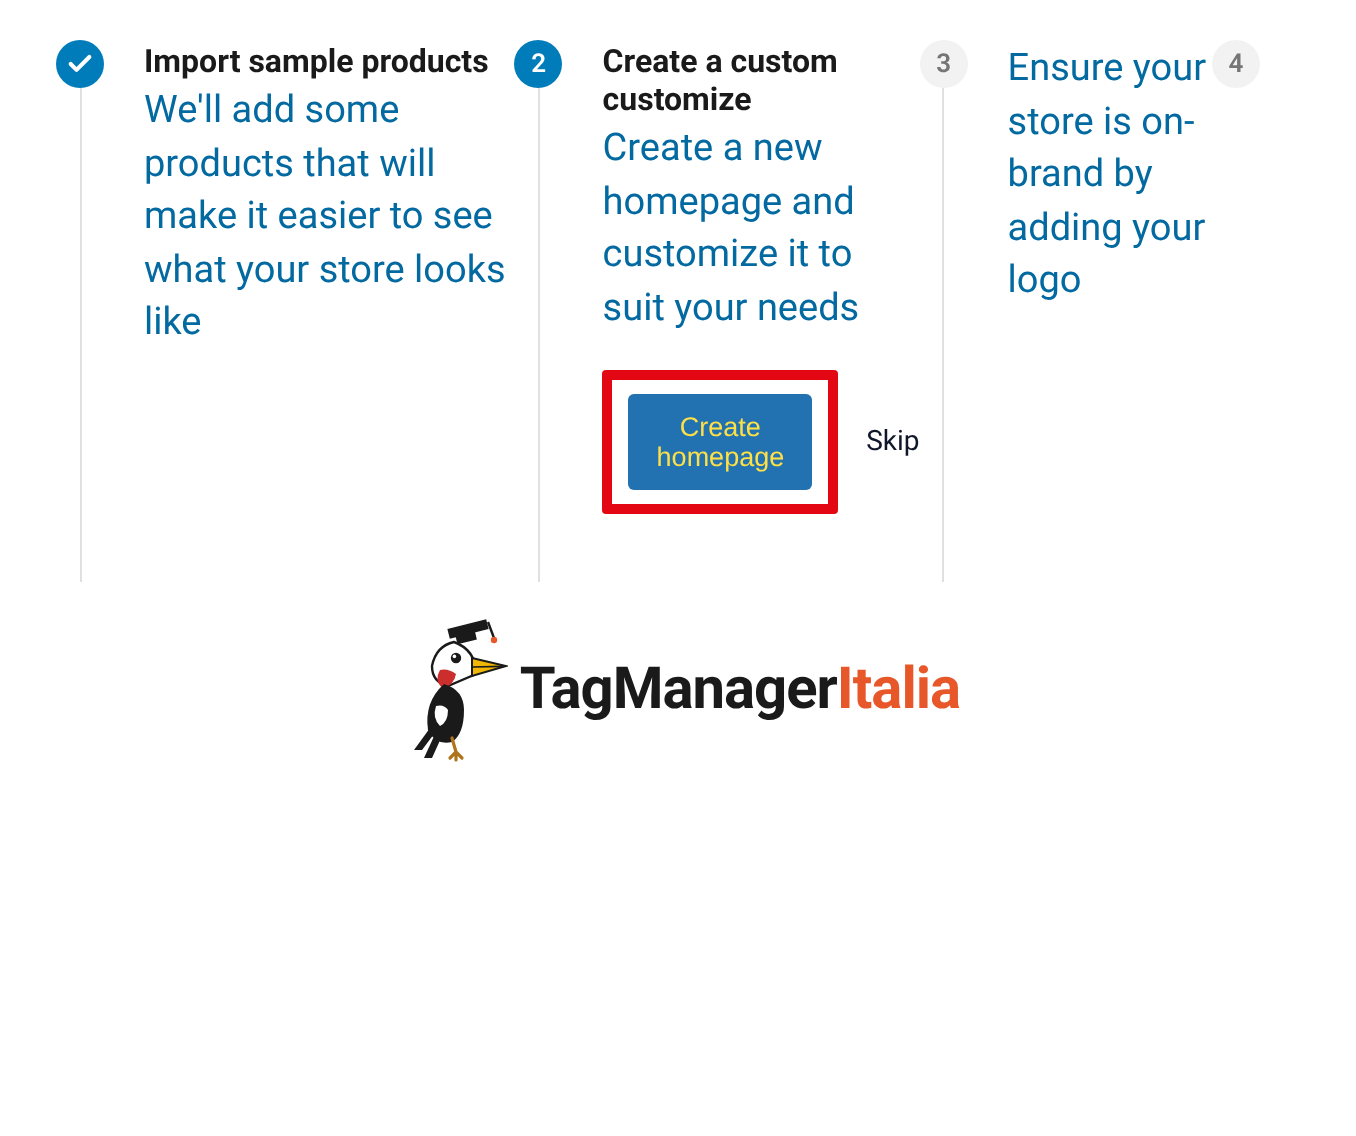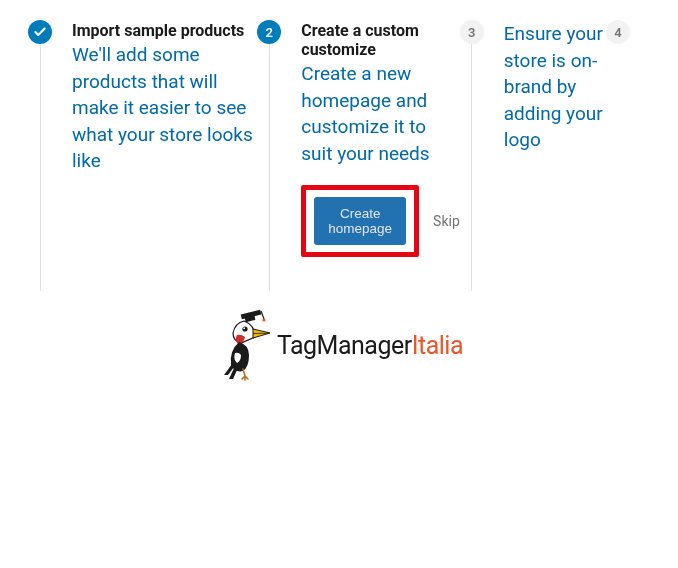--- a/index.html
+++ b/index.html
@@ -72,30 +72,30 @@
       gap: 14px;
     }
     .highlight-box {
       border: 5px solid #e30613;
       padding: 7px 8px;
       display: inline-flex;
       border-radius: 2px;
     }
     .primary-btn {
       background: #2271b1;
-      color: #e5e5e5;
+      color: #fde047;
       border: none;
       font-size: 13.5px;
       padding: 9px 14px;
       border-radius: 3px;
       cursor: pointer;
       font-weight: 400;
     }
     .skip-link {
-      color: #737373;
+      color: #0f172a;
       font-size: 14px;
       text-decoration: none;
       cursor: pointer;
     }
     .check-icon svg {
       width: 14px;
       height: 14px;
       display: block;
     }
 
@@ -104,22 +104,22 @@
       justify-content: center;
       align-items: center;
       margin-top: 18px;
     }
     .logo {
       display: flex;
       align-items: center;
       gap: 6px;
     }
     .logo-text {
-      font-size: 25px;
-      font-weight: 400;
+      font-size: 29px;
+      font-weight: 700;
       letter-spacing: -0.5px;
       color: #1a1a1a;
       white-space: nowrap;
     }
     .logo-text .accent { color: #e8572a; }
     .bird-svg { width: 56px; height: 72px; display: block; }
   </style>
 </head>
 <body>
 

